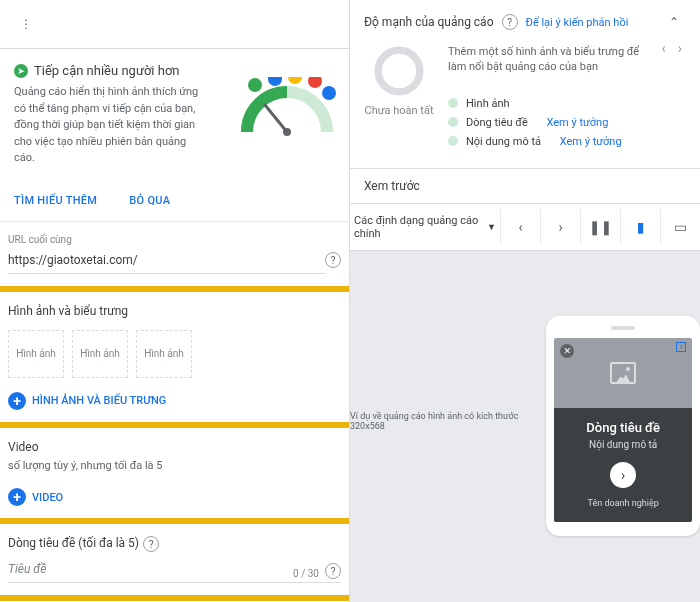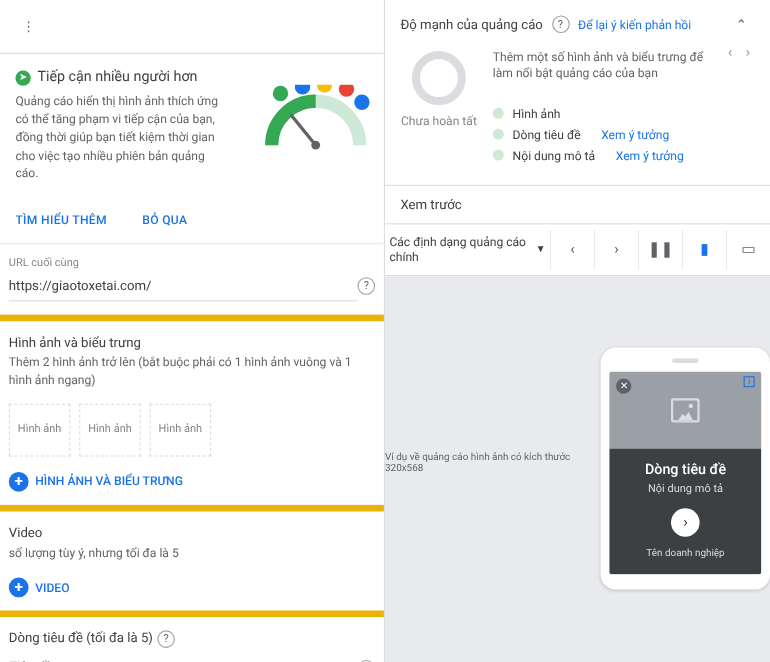--- a/index.html
+++ b/index.html
@@ -106,21 +106,20 @@
         <span>URL cuối cùng</span>
       </div>
     <div class="url-row">
       <input value="https://giaotoxetai.com/" style="">
       <span class="hlp">?</span>
     </div>
   </div>
 
   <div class="sec">
     <div class="sec-title">Hình ảnh và biểu trưng</div>
-    <div class="sec-sub">Thêm 2 hình ảnh trở lên (bắt buộc phải có 1 hình ảnh vuông và 1 hình ảnh ngang)</div>
     <div class="img-slots">
       <div class="slot">Hình ảnh</div>
       <div class="slot">Hình ảnh</div>
       <div class="slot">Hình ảnh</div>
     </div>
     <div class="addbtn">
       <span class="plus">+</span>
       <span>HÌNH ẢNH VÀ BIỂU TRƯNG</span>
     </div>
   </div>

